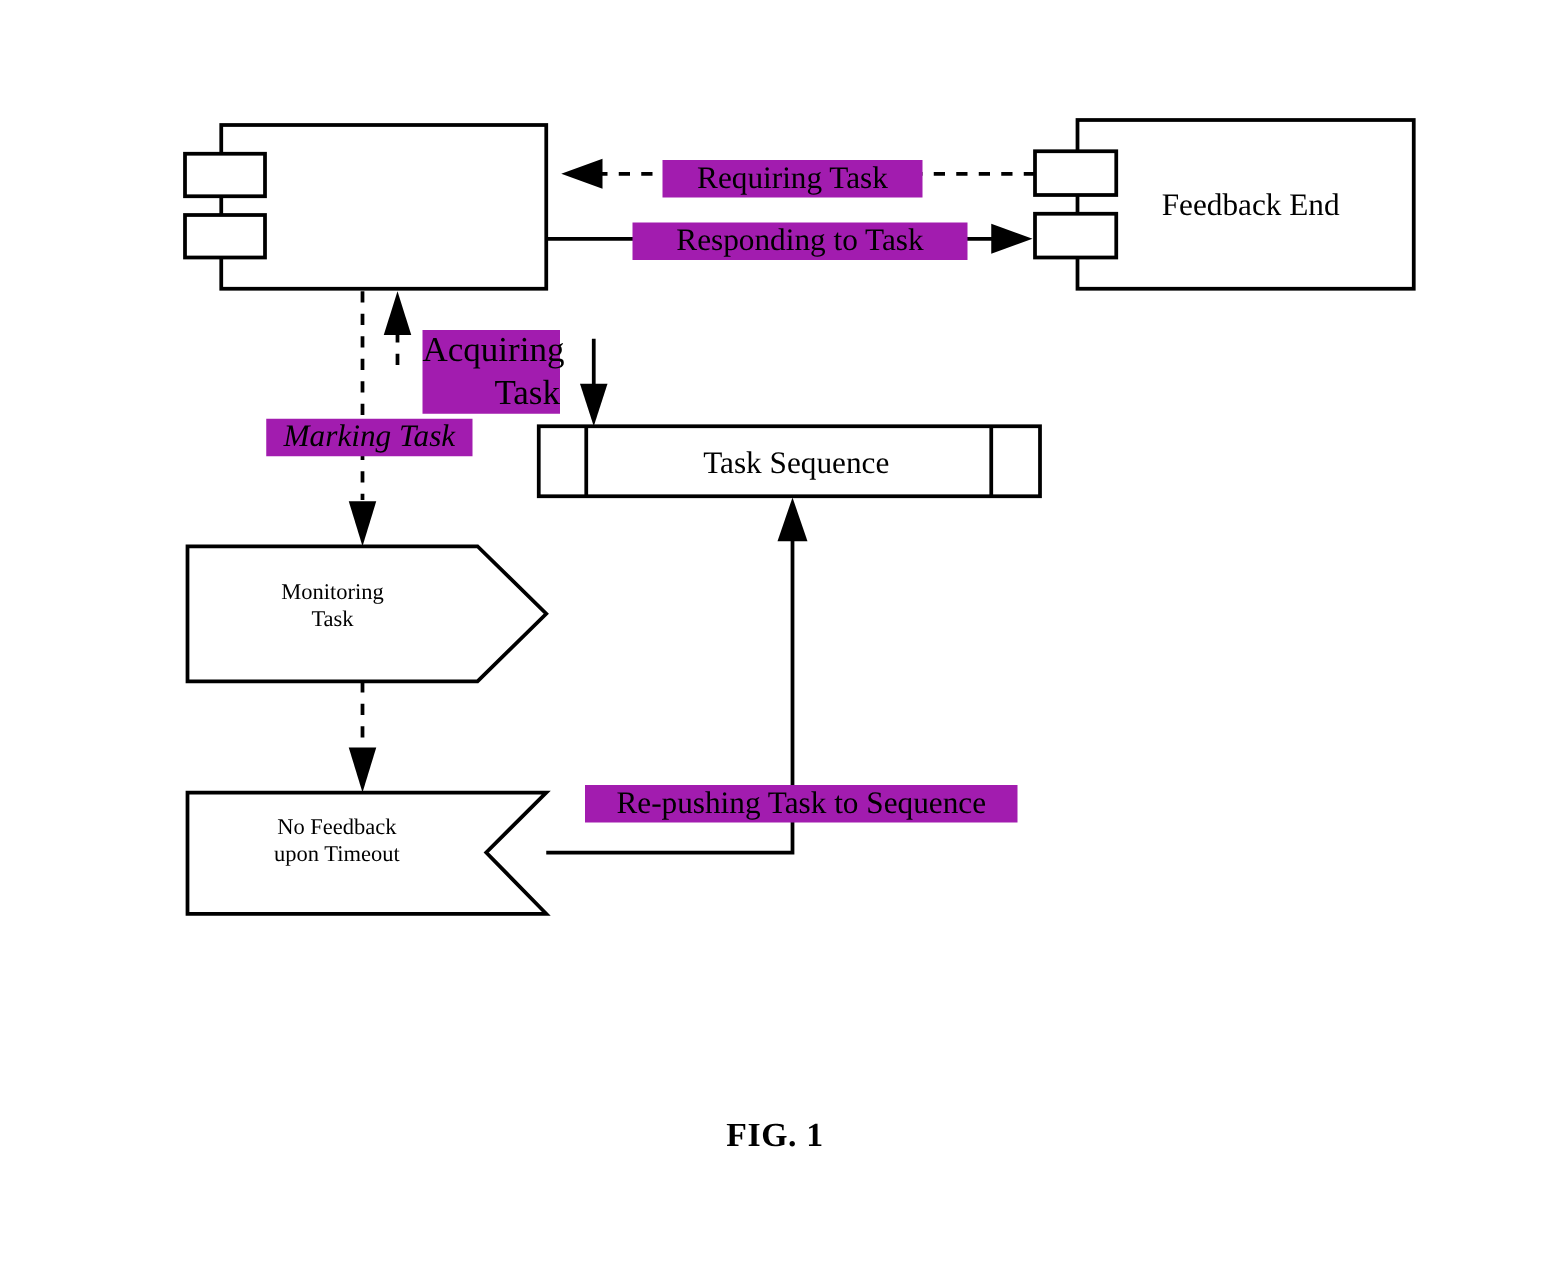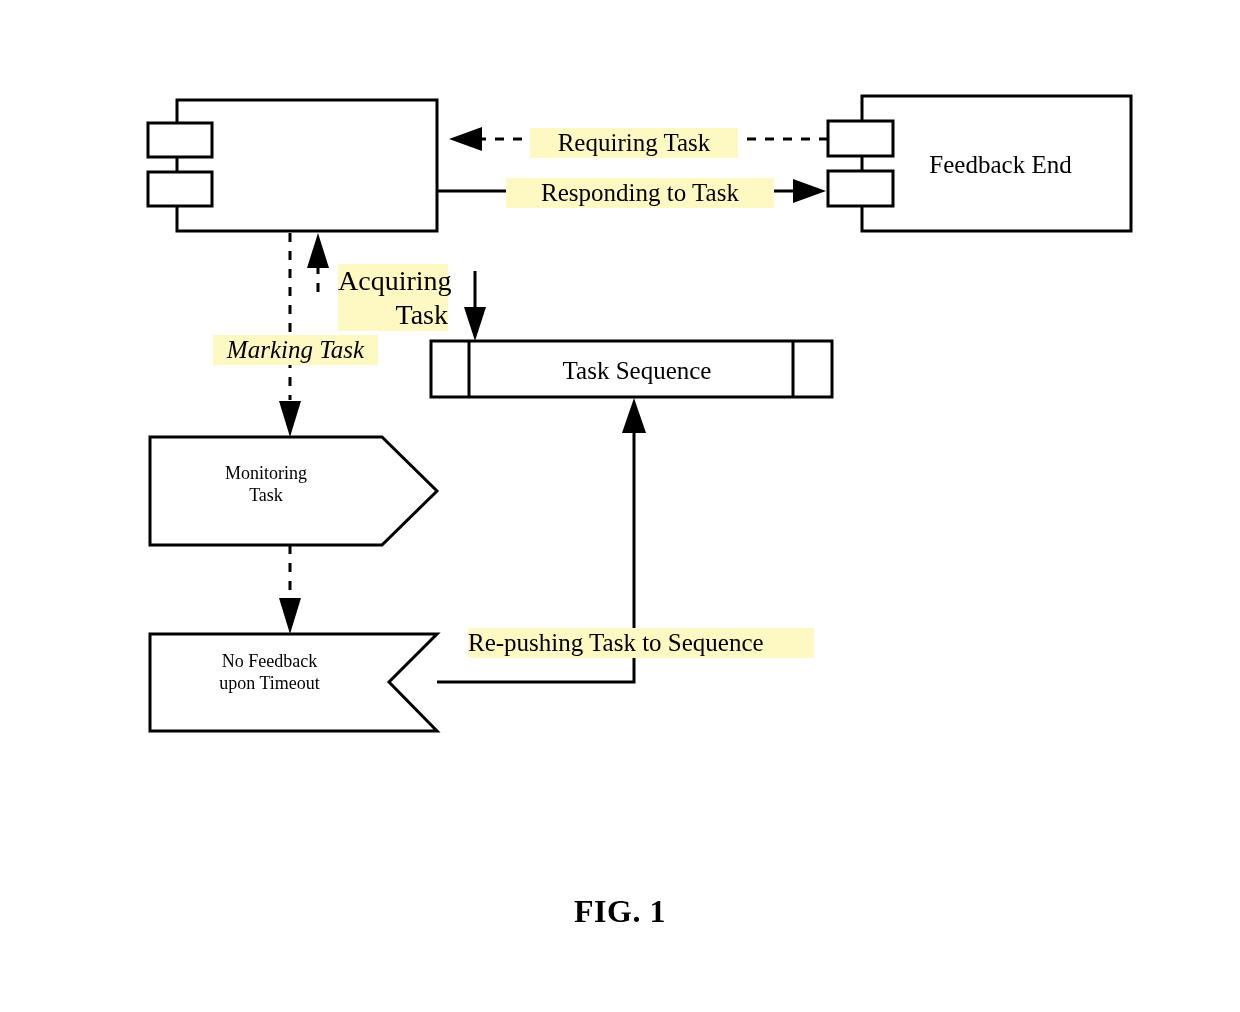--- a/index.html
+++ b/index.html
@@ -61,35 +61,35 @@
     white-space: pre-line;
     pointer-events: none;
   }
   .label-lg { font-size: 25px; }
   .label-md { font-size: 18px; }
   .label-sm { font-size: 28px; }
   .edge-label {
     position: absolute;
     font-family: "Liberation Serif", "DejaVu Serif", serif;
     color: #000000;
-    background: #fef9c3;
+    background: #a21caf;
     text-align: center;
     line-height: 1.2;
     white-space: pre-line;
     pointer-events: none;
   }
   #figure-caption {
     position: absolute;
     left: 0;
     top: 893px;
     width: 1240px;
     text-align: center;
     font-family: "Liberation Serif", "DejaVu Serif", serif;
     font-weight: bold;
-    font-size: 32px;
+    font-size: 27px;
     letter-spacing: 0.5px;
     color: #000000;
   }
 </style>
 </head>
 <body>
 
 <div id="page">
 
   <svg id="figure-svg" viewBox="0 0 1240 1012">
@@ -166,17 +166,17 @@
 
   <div class="edge-label label-lg" style="left:530px; top:128px; width:208px;">Requiring Task</div>
 
   <div class="edge-label label-lg" style="left:506px; top:178px; width:268px;">Responding to Task</div>
 
   <div class="edge-label label-sm" style="left:338px; top:264px; width:110px; text-align:right;">Acquiring
 Task</div>
 
   <div class="edge-label label-lg" style="left:213px; top:335px; width:165px;font-style:italic;">Marking Task</div>
 
-  <div class="edge-label label-lg" style="left:468px; top:628px; width:346px; text-align:left;">Re-pushing Task to Sequence</div>
+  <div class="edge-label label-lg" style="left:468px; top:628px; width:346px; text-align:center;">Re-pushing Task to Sequence</div>
 
   <div id="figure-caption">FIG. 1</div>
 
 </div>
 
 </body></html>

